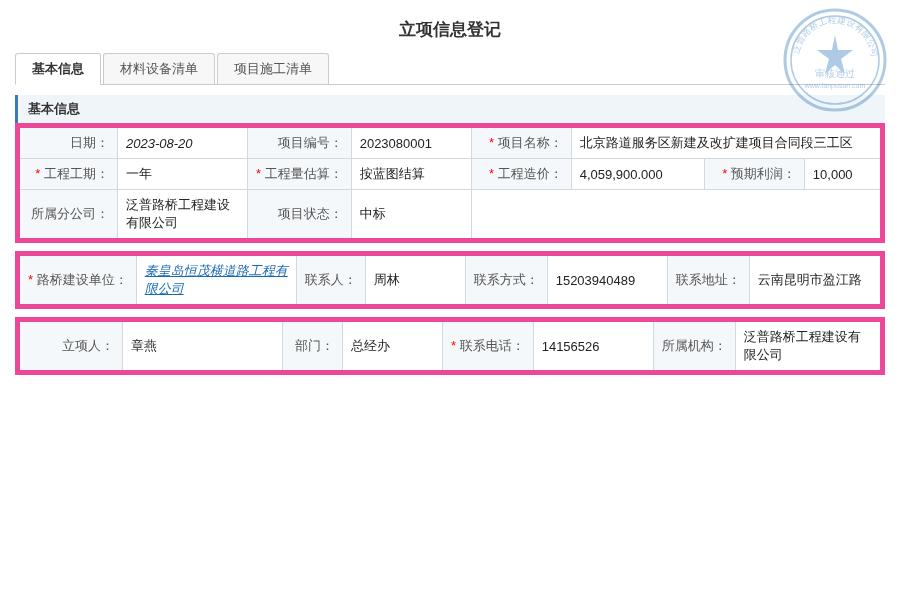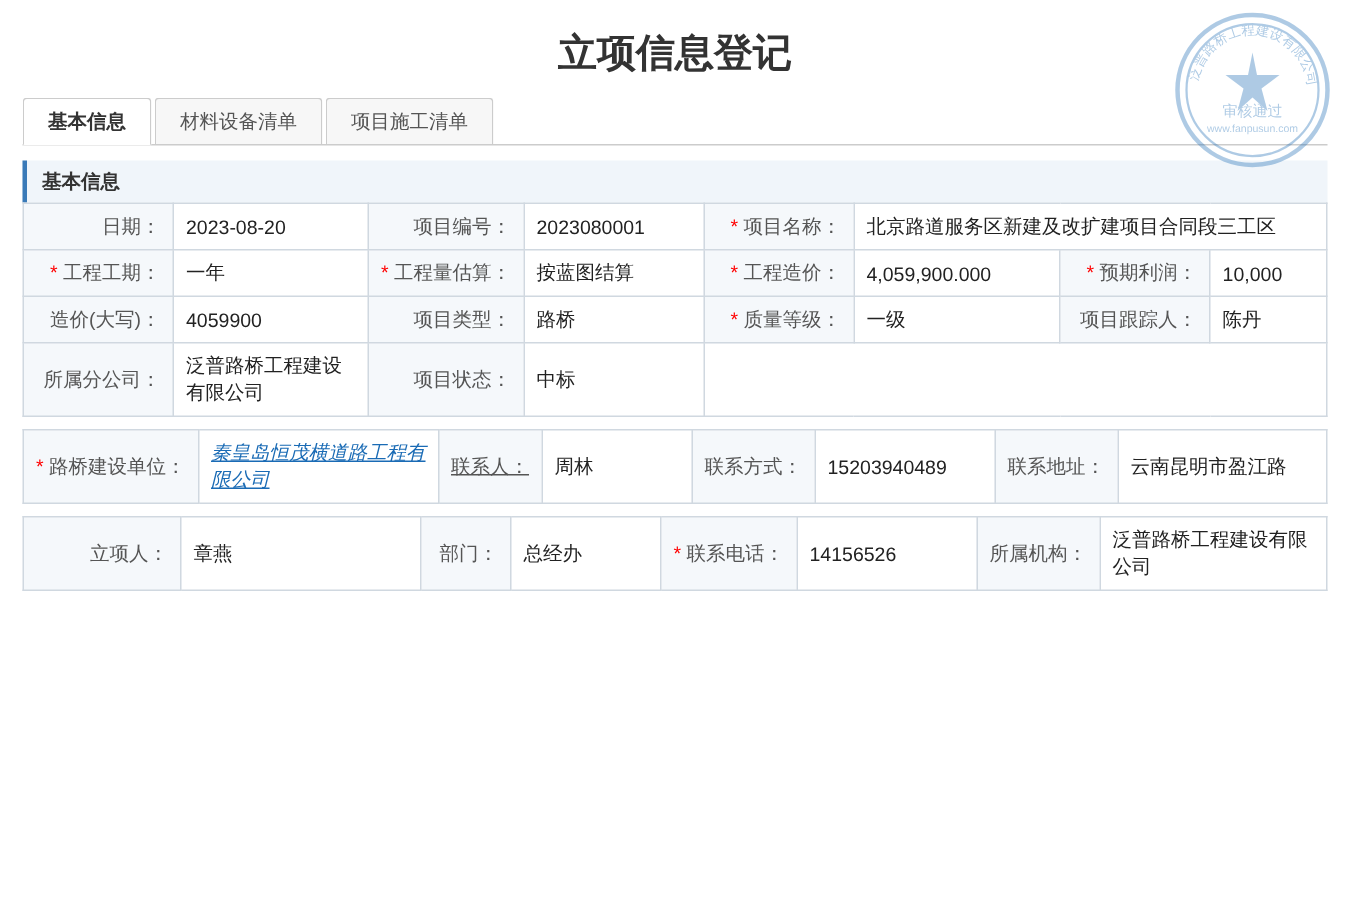--- a/index.html
+++ b/index.html
@@ -13,21 +13,21 @@
     .page-wrapper {
       background: #fff;
       width: 900px;
       min-height: 600px;
       padding: 10px 15px 15px 15px;
       position: relative;
       overflow: hidden;
     }
     .page-title {
       text-align: center;
-      font-size: 26px;
+      font-size: 17px;
       font-weight: bold;
       color: #333;
       padding: 8px 0 12px 0;
     }
     
     .watermark {
       position: absolute;
       top: 5px;
       right: 10px;
       width: 110px;
@@ -70,21 +70,21 @@
       padding: 5px 10px;
       font-weight: bold;
       color: #333;
       margin-bottom: 0;
       font-size: 13px;
     }
     
     .form-table {
       width: 100%;
       border-collapse: collapse;
-      border: 1px solid #ec4899;
+      border: 5px solid #ec4899;
       margin-bottom: 8px;
     }
     .form-table td {
       border: 1px solid #d0d8e0;
       padding: 6px 8px;
       vertical-align: middle;
       font-size: 13px;
     }
     .label-cell {
       background: #f5f8fb;
@@ -135,68 +135,58 @@
     <div class="tab">材料设备清单</div>
     <div class="tab">项目施工清单</div>
   </div>
 
   <div class="section-header">基本信息</div>
   <table class="form-table">
 
     <tbody>
         <tr>
       <td class="label-cell">日期：</td>
-      <td class="value-cell" style="width:130px;">2023-08-20</td>
+      <td class="value-cell" style="width:130px;font-style:italic;">2023-08-20</td>
       <td class="label-cell">项目编号：</td>
       <td class="value-cell" style="width:120px;">2023080001</td>
       <td class="label-cell required">项目名称：</td>
       <td class="value-cell" colspan="3">北京路道服务区新建及改扩建项目合同段三工区</td>
     </tr>
 
 
     <tr>
       <td class="label-cell required">工程工期：</td>
       <td class="value-cell">一年</td>
       <td class="label-cell required">工程量估算：</td>
       <td class="value-cell">按蓝图结算</td>
       <td class="label-cell required">工程造价：</td>
       <td class="value-cell">4,059,900.000</td>
       <td class="label-cell required">预期利润：</td>
       <td class="value-cell">10,000</td>
     </tr>
 
-    <tr>
-      <td class="label-cell">造价(大写)：</td>
-      <td class="value-cell">4059900</td>
-      <td class="label-cell">项目类型：</td>
-      <td class="value-cell">路桥</td>
-      <td class="label-cell required">质量等级：</td>
-      <td class="value-cell">一级</td>
-      <td class="label-cell">项目跟踪人：</td>
-      <td class="value-cell">陈丹</td>
-    </tr>
 
     <tr>
       <td class="label-cell">所属分公司：</td>
       <td class="value-cell" colspan="1">泛普路桥工程建设有限公司</td>
       <td class="label-cell">项目状态：</td>
       <td class="value-cell">中标</td>
       <td class="value-cell" colspan="4"></td>
     </tr>
   </tbody>
     </table>
 
   <table class="form-table">
     <tbody>
         <tr>
       <td class="label-cell required" style="width:105px;">路桥建设单位：</td>
       <td class="value-cell" style="width:160px;font-style:italic;">
         <span class="link-value">秦皇岛恒茂横道路工程有限公司</span>
       </td>
-      <td class="label-cell" style="width:60px;text-decoration:underline;">联系人：</td>
+      <td class="label-cell" style="width:60px;">联系人：</td>
       <td class="value-cell" style="width:100px;">周林</td>
       <td class="label-cell" style="width:70px;">联系方式：</td>
       <td class="value-cell" style="width:120px;">15203940489</td>
       <td class="label-cell" style="width:60px;">联系地址：</td>
       <td class="value-cell">云南昆明市盈江路</td>
     </tr>
   </tbody>
     </table>
 
   <table class="form-table">

